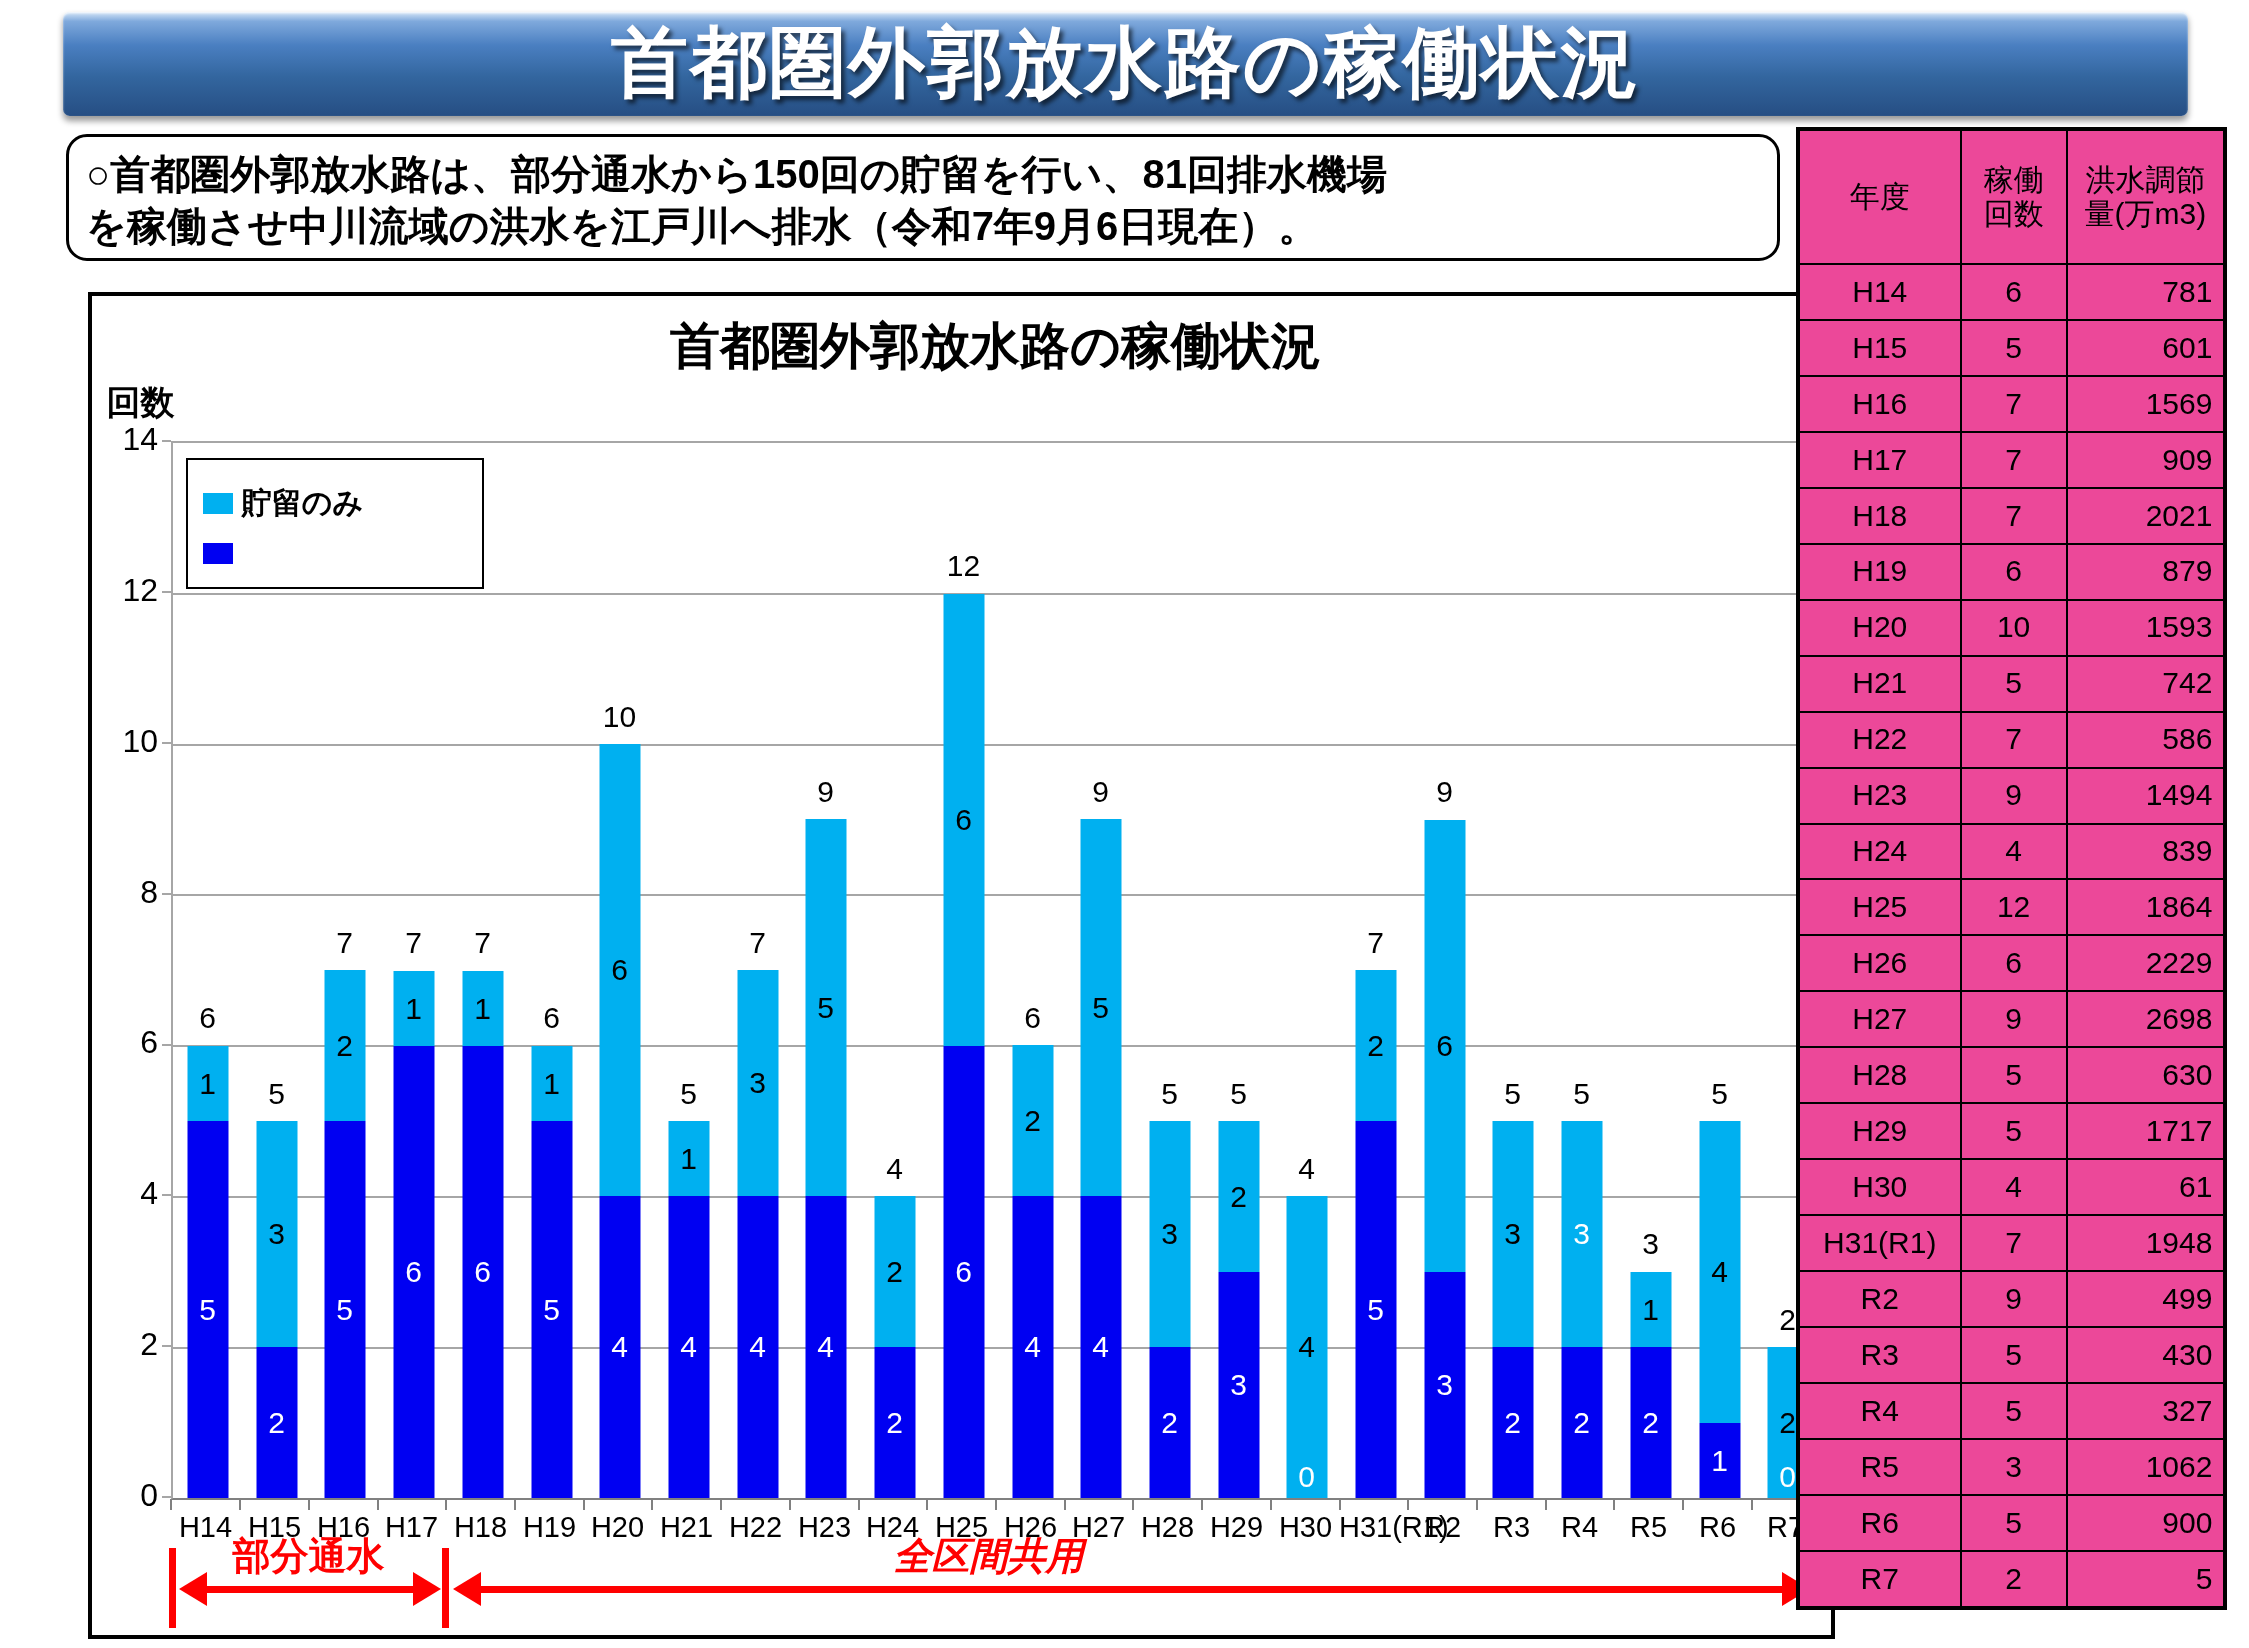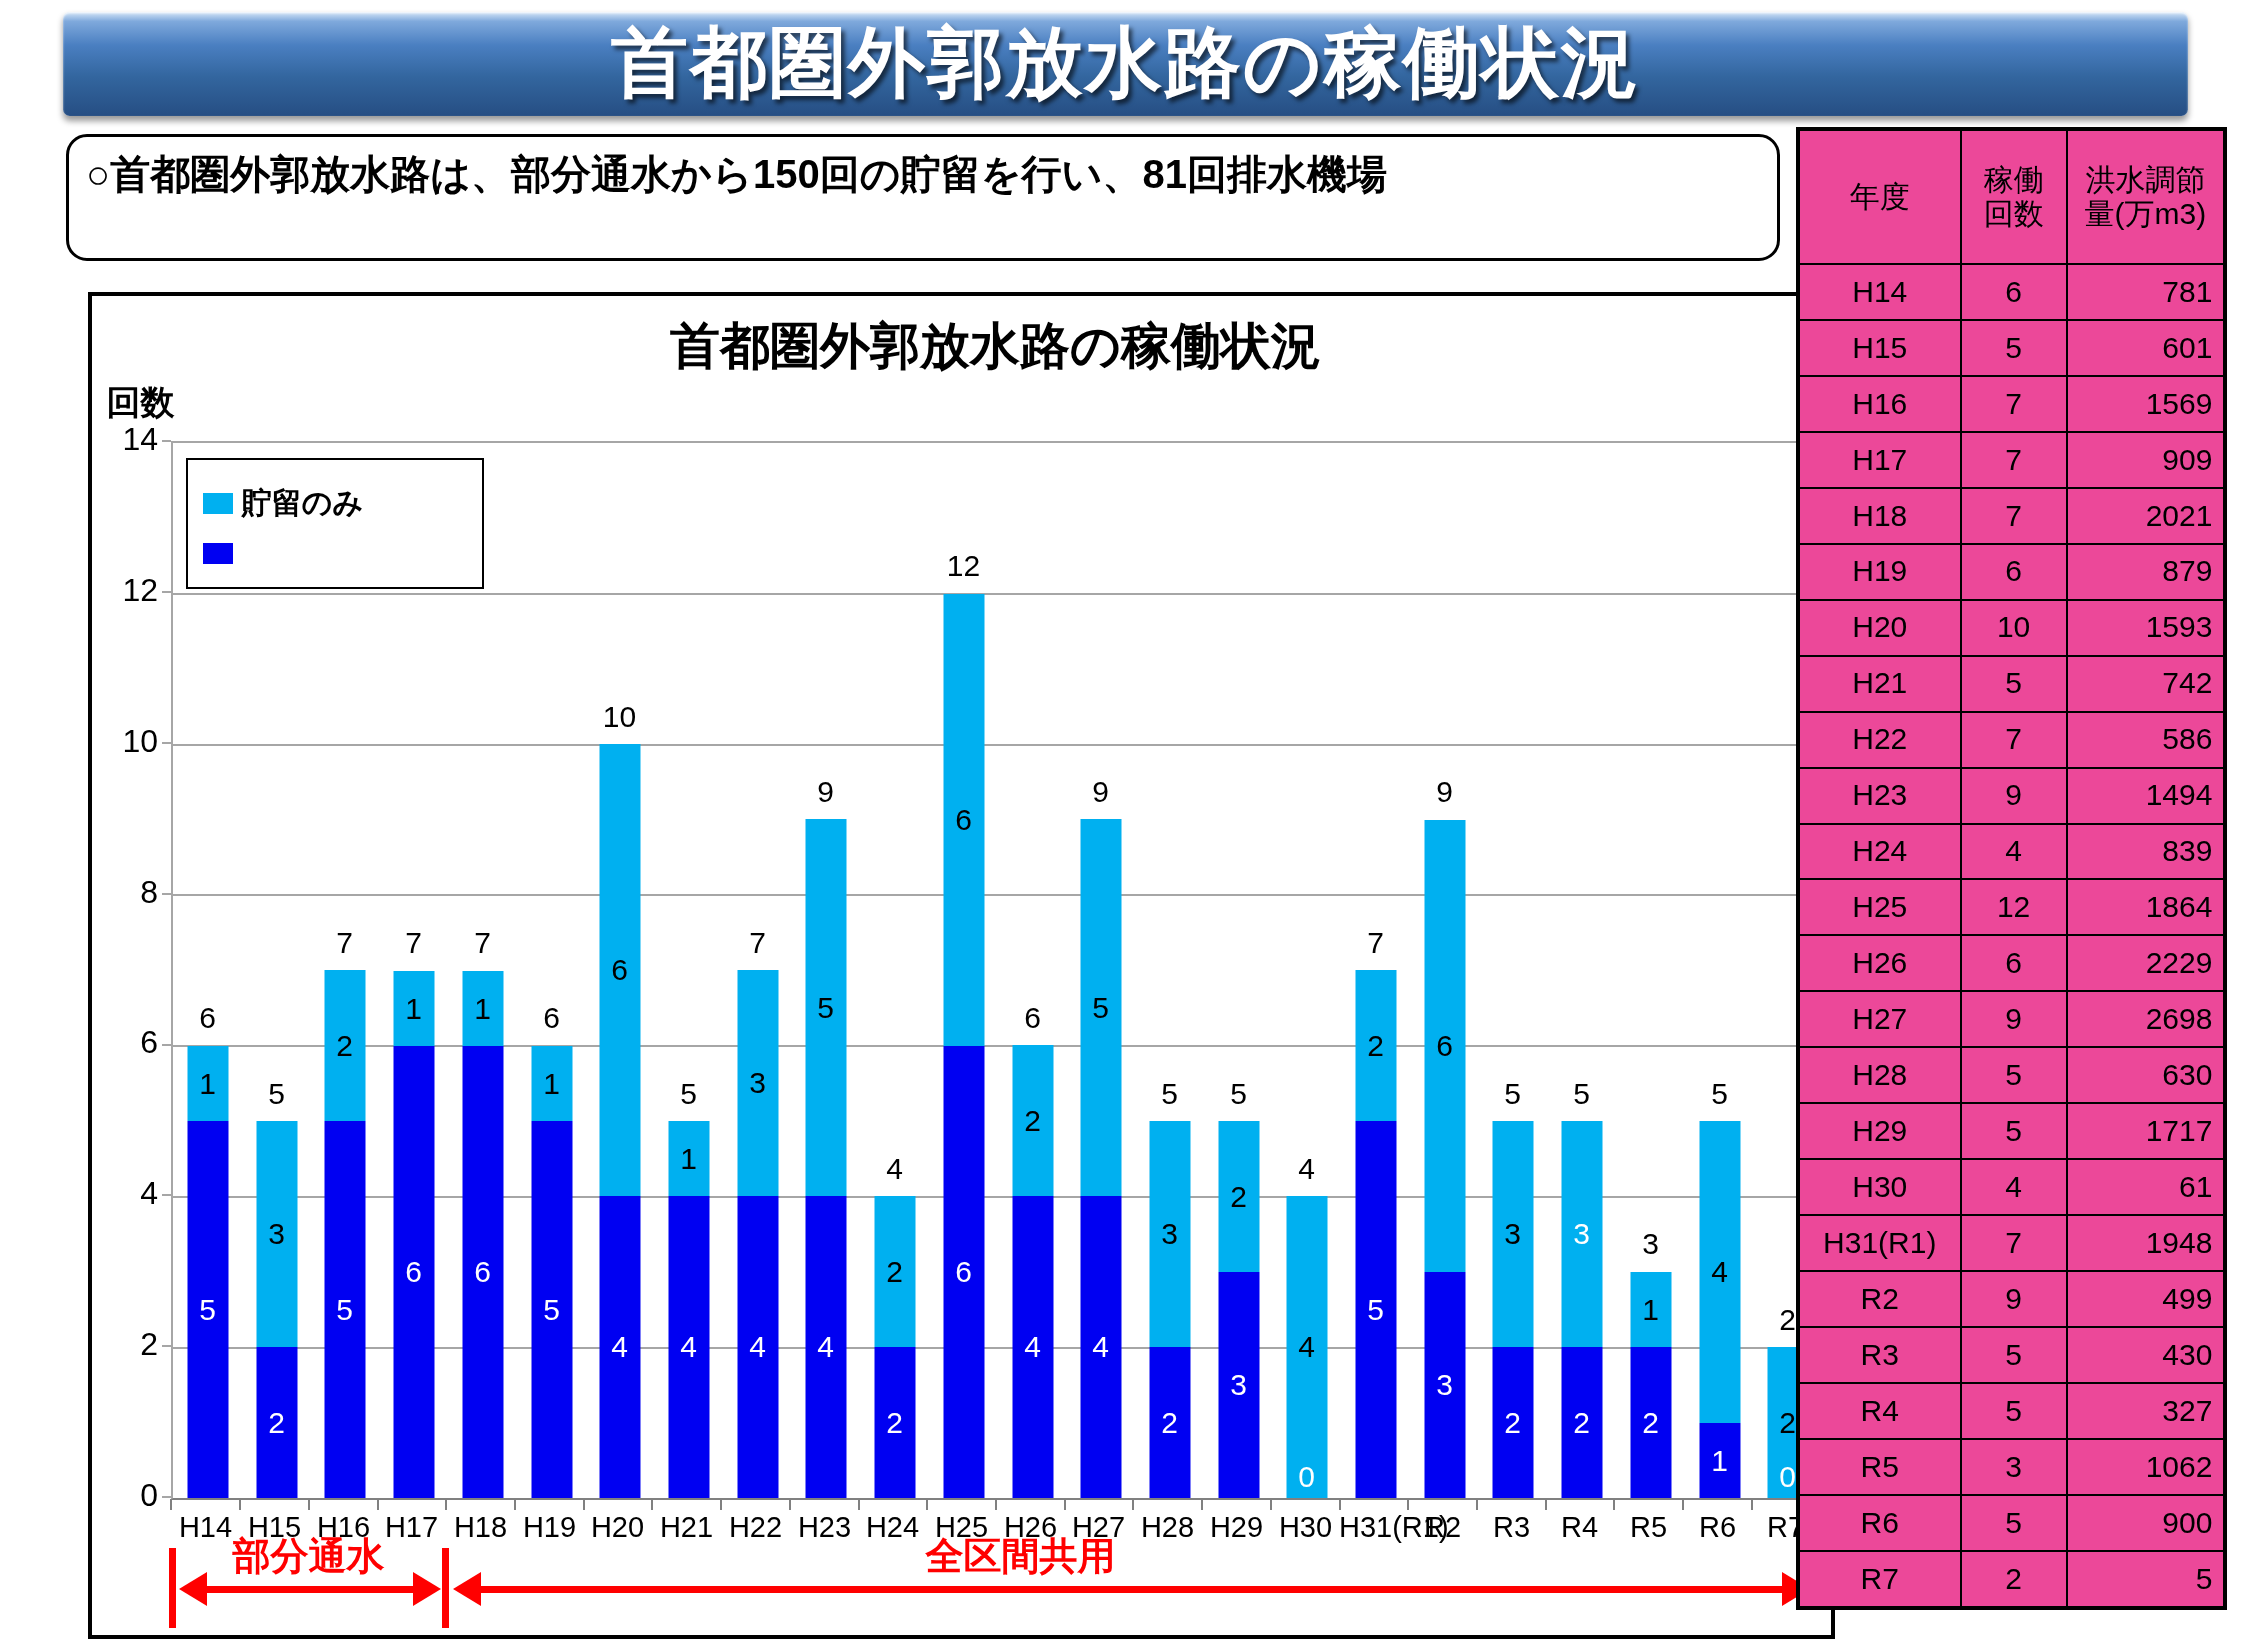--- a/index.html
+++ b/index.html
@@ -73,20 +73,21 @@
 <body>
 
 <div id="page">
 
   <div class="banner">
     <div class="banner-title">首都圏外郭放水路の稼働状況</div>
   </div>
 
   <div class="summary">
     <div class="summary-line">○首都圏外郭放水路は、部分通水から150回の貯留を行い、81回排水機場</div>
+    <div class="summary-line">を稼働させ中川流域の洪水を江戸川へ排水（令和7年9月6日現在）。</div>
   </div>
 
   <div class="chartbox">
     <div class="chart-title">首都圏外郭放水路の稼働状況</div>
     <div class="y-axis-label">回数</div>
 
     <div id="plot">
         <div class="gridline" style="top: 904px;"></div>
         <div class="gridline" style="top: 753px;"></div>
         <div class="gridline" style="top: 602px;"></div>
@@ -371,21 +372,21 @@
     <div class="vbar red" style="left:77px;"></div>
     <div class="vbar red" style="left:350px;"></div>
     <div class="tri tri-left" style="left:87px;"></div>
     <div class="aline red" style="left:111px;width:218px;"></div>
     <div class="tri tri-right" style="left:321px;"></div>
     <div class="period-label" style="left:84px;width:265px;">部分通水</div>
 
     <div class="tri tri-left" style="left:361px;"></div>
     <div class="aline red" style="left:385px;width:1310px;"></div>
     <div class="tri tri-right" style="left:1690px;"></div>
-    <div class="period-label" style="left:744px;width:369px;">全区間共用</div>
+    <div class="period-label" style="left:712px;width:369px;font-style:italic;">全区間共用</div>
   <div class="ytick" style="top: 1181px;">0</div>
       <div class="ytickmark" style="left: 70px; top: 1200px;"></div>
       <div class="ytickmark" style="left: 1730px; top: 1200px;"></div>
       <div class="ytick" style="top: 1030px;">2</div>
       <div class="ytickmark" style="left: 70px; top: 1049px;"></div>
       <div class="ytickmark" style="left: 1730px; top: 1049px;"></div>
       <div class="ytick" style="top: 879px;">4</div>
       <div class="ytickmark" style="left: 70px; top: 898px;"></div>
       <div class="ytickmark" style="left: 1730px; top: 898px;"></div>
       <div class="ytick" style="top: 728px;">6</div>

